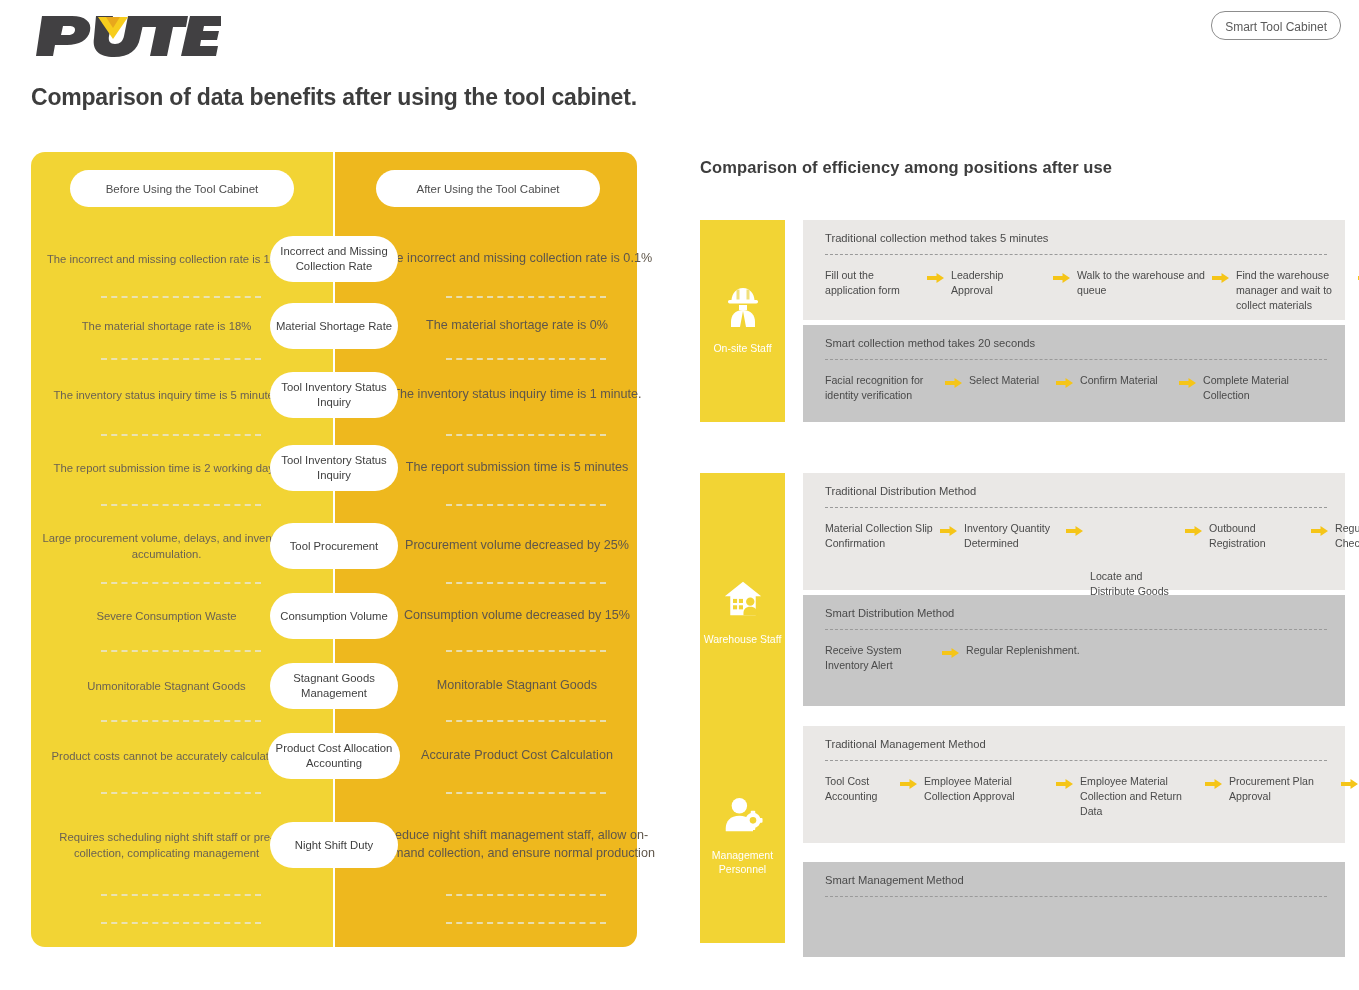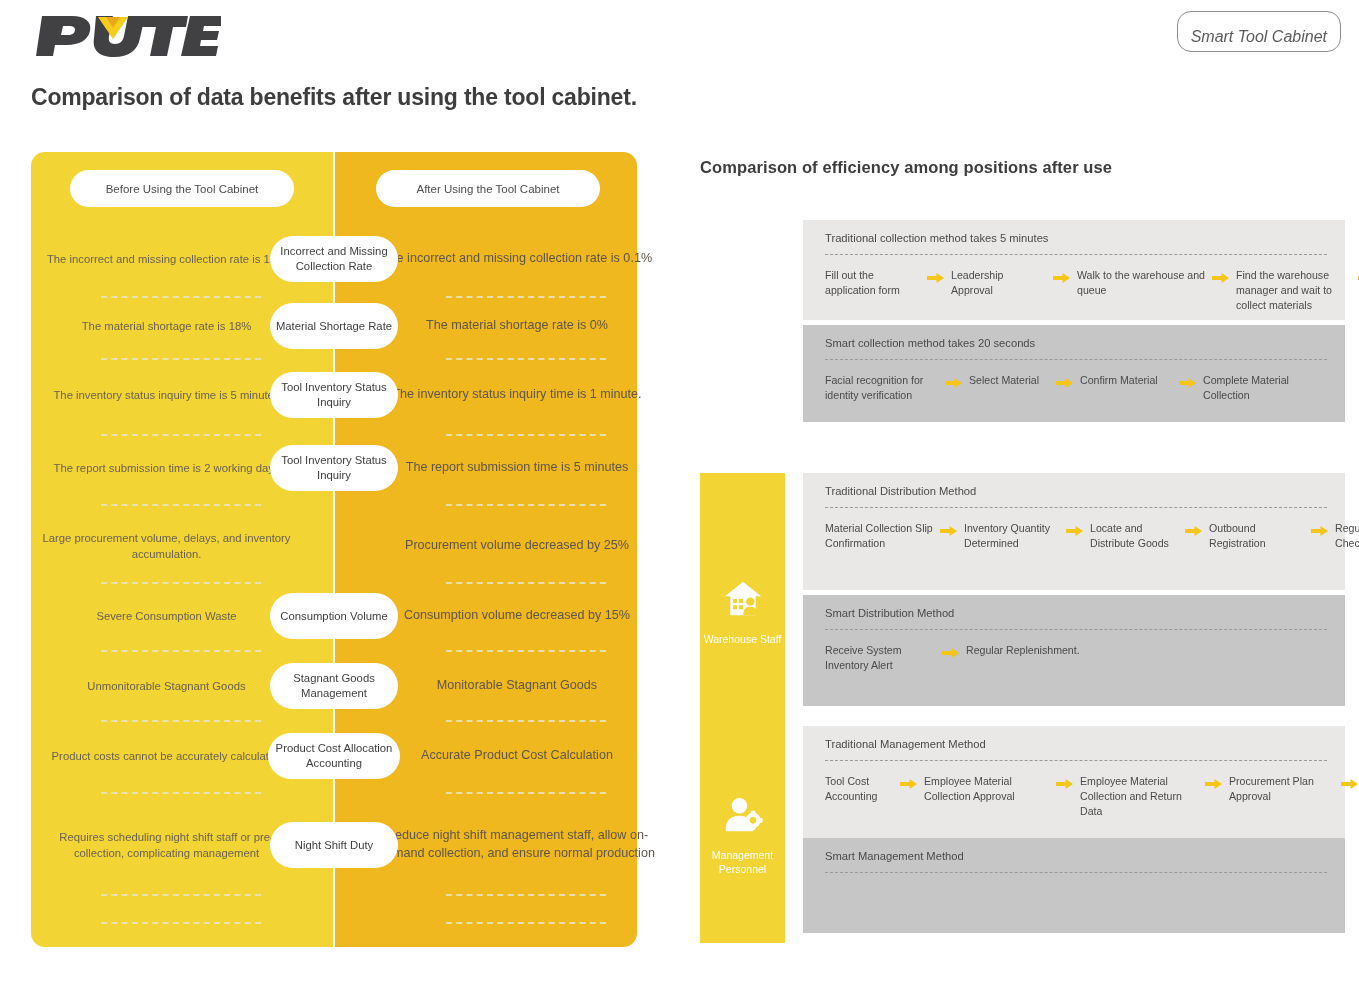--- a/index.html
+++ b/index.html
@@ -13,26 +13,25 @@
   .page { position: relative; width: 1359px; height: 990px; }
 
   
   .logo-wrap { position: absolute; left: 36px; top: 12px; width: 190px; height: 46px; }
   .logo-svg { display: block; }
 
   .badge {
     position: absolute; right: 18px; top: 11px;
     border: 1px solid #8d8d8d;
     border-radius: 14px;
-    padding: 16px 13px 5px;
-    font-size: 16px;
+    padding: 8px 13px 5px;
+    font-size: 12px;
     color: #5b5b5b;
     background: #fff;
     white-space: nowrap;
-    font-style: italic;
   }
 
   .main-title {
     position: absolute; left: 31px; top: 84px;
     font-size: 23px; font-weight: bold; color: #3d3d3d;
     letter-spacing: -0.2px;
   }
 
   
   .compare {
@@ -200,20 +199,23 @@
           <div class="row-side right" style="height: 60px;">The report submission time is 5 minutes</div>
           <div class="center-pill" style="width: 128px; height: 46px; left: 239px; top: 7px;">
             <span>Tool Inventory Status Inquiry</span>
           </div>
         </div>
         <div class="dash-sep left" style="position: absolute; top: 276px;"></div>
         <div class="dash-sep right" style="position: absolute; top: 276px;"></div>
         <div class="row" style="position: absolute; top: 288px; height: 60px;">
           <div class="row-side left" style="height: 60px;">Large procurement volume, delays, and inventory accumulation.</div>
           <div class="row-side right" style="height: 60px;">Procurement volume decreased by 25%</div>
+          <div class="center-pill" style="width: 128px; height: 46px; left: 239px; top: 7px;">
+            <span>Tool Procurement</span>
+          </div>
         </div>
         <div class="dash-sep left" style="position: absolute; top: 354px;"></div>
         <div class="dash-sep right" style="position: absolute; top: 354px;"></div>
         <div class="row" style="position: absolute; top: 360px; height: 56px;">
           <div class="row-side left" style="height: 56px;">Severe Consumption Waste</div>
           <div class="row-side right" style="height: 56px;">Consumption volume decreased by 15%</div>
           <div class="center-pill" style="width: 128px; height: 46px; left: 239px; top: 5px;">
             <span>Consumption Volume</span>
           </div>
         </div>
@@ -248,20 +250,32 @@
         <div class="dash-sep right" style="position: absolute; top: 666px;"></div>
         <div class="dash-sep left" style="position: absolute; top: 694px;"></div>
         <div class="dash-sep right" style="position: absolute; top: 694px;"></div>
       </div>
   </div>
 
   <div class="right-sec">
     <div class="right-title">Comparison of efficiency among positions after use</div>
     <div id="eff-groups">
         <div class="group" style="top: 62px; height: 202px;">
+          <div class="role-col" style="height: 202px;">
+            <svg class="role-icon" viewBox="0 0 40 42">
+              <path d="M20 2 C13 2 9 8 8.5 14 H31.5 C31 8 27 2 20 2 Z" fill="#fff"></path>
+              <rect x="5" y="14" width="30" height="3.4" rx="1.6" fill="#fff"></rect>
+              <rect x="13.5" y="3.5" width="3" height="10" fill="#eedb63" opacity=".85"></rect>
+              <rect x="23.5" y="3.5" width="3" height="10" fill="#eedb63" opacity=".85"></rect>
+              <path d="M16 19 h8 v5 h-8 z" fill="#fff"></path>
+              <path d="M20 24 c-8 0 -12 5 -12 12 v5 h24 v-5 c0 -7 -4 -12 -12 -12 z" fill="#fff"></path>
+              <path d="M20 25 l-3 16 h6 z" fill="#f2d434"></path>
+            </svg>
+            <div class="role-label">On-site Staff</div>
+          </div>
           <div class="method trad" style="top: 0px; height: 100px;">
             <div class="method-title">Traditional collection method takes 5 minutes</div>
             <div class="method-dash"></div>
             <div class="steps">
               <div class="step" style="width: 95px; flex: 0 0 auto;">Fill out the application form</div>
               <span class="arrow">
                 <svg width="17" height="12" viewBox="0 0 17 12">
                   <path d="M0 4 h9.5 V1 L17 6 l-7.5 5 V8 H0 Z" fill="#f5c518"></path>
                 </svg>
               </span>
@@ -333,21 +347,21 @@
                 <svg width="17" height="12" viewBox="0 0 17 12">
                   <path d="M0 4 h9.5 V1 L17 6 l-7.5 5 V8 H0 Z" fill="#f5c518"></path>
                 </svg>
               </span>
               <div class="step" style="width: 95px; flex: 0 0 auto;">Inventory Quantity Determined</div>
               <span class="arrow">
                 <svg width="17" height="12" viewBox="0 0 17 12">
                   <path d="M0 4 h9.5 V1 L17 6 l-7.5 5 V8 H0 Z" fill="#f5c518"></path>
                 </svg>
               </span>
-              <div class="step" style="width: 88px; flex: 0 0 auto;">Locate and Distribute Goods</div>
+              <div class="step" style="width: 88px; flex: 0 0 auto; margin-top: 48px;">Locate and Distribute Goods</div>
               <span class="arrow">
                 <svg width="17" height="12" viewBox="0 0 17 12">
                   <path d="M0 4 h9.5 V1 L17 6 l-7.5 5 V8 H0 Z" fill="#f5c518"></path>
                 </svg>
               </span>
               <div class="step" style="width: 95px; flex: 0 0 auto;">Outbound Registration</div>
               <span class="arrow">
                 <svg width="17" height="12" viewBox="0 0 17 12">
                   <path d="M0 4 h9.5 V1 L17 6 l-7.5 5 V8 H0 Z" fill="#f5c518"></path>
                 </svg>
@@ -408,21 +422,21 @@
                 </svg>
               </span>
               <div class="step" style="width: 105px; flex: 0 0 auto;">Procurement Plan Approval</div>
               <span class="arrow">
                 <svg width="17" height="12" viewBox="0 0 17 12">
                   <path d="M0 4 h9.5 V1 L17 6 l-7.5 5 V8 H0 Z" fill="#f5c518"></path>
                 </svg>
               </span>
             </div>
           </div>
-          <div class="method smart" style="top: 112px; height: 95px;">
+          <div class="method smart" style="top: 136px; height: 95px;">
             <div class="method-title">Smart Management Method</div>
             <div class="method-dash"></div>
           </div>
         </div>
       </div>
   </div>
 
 </div>
 
 </body></html>

